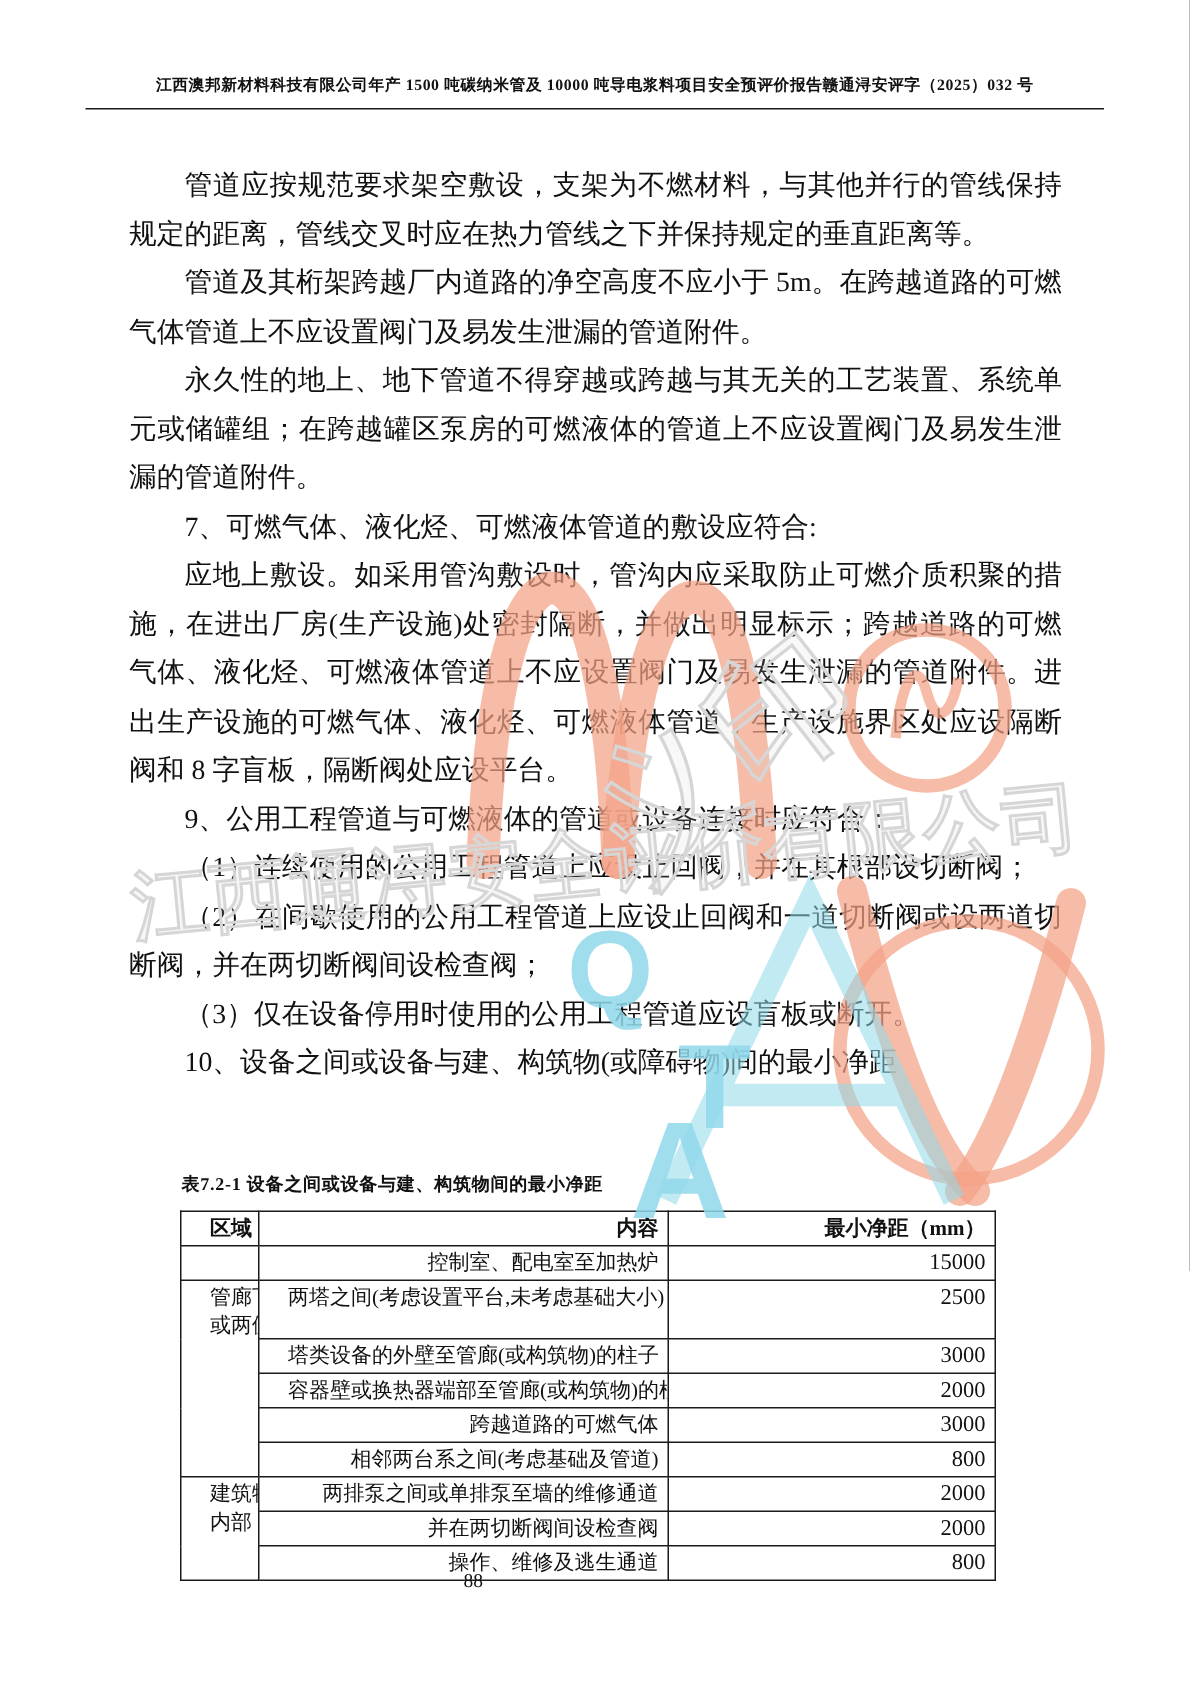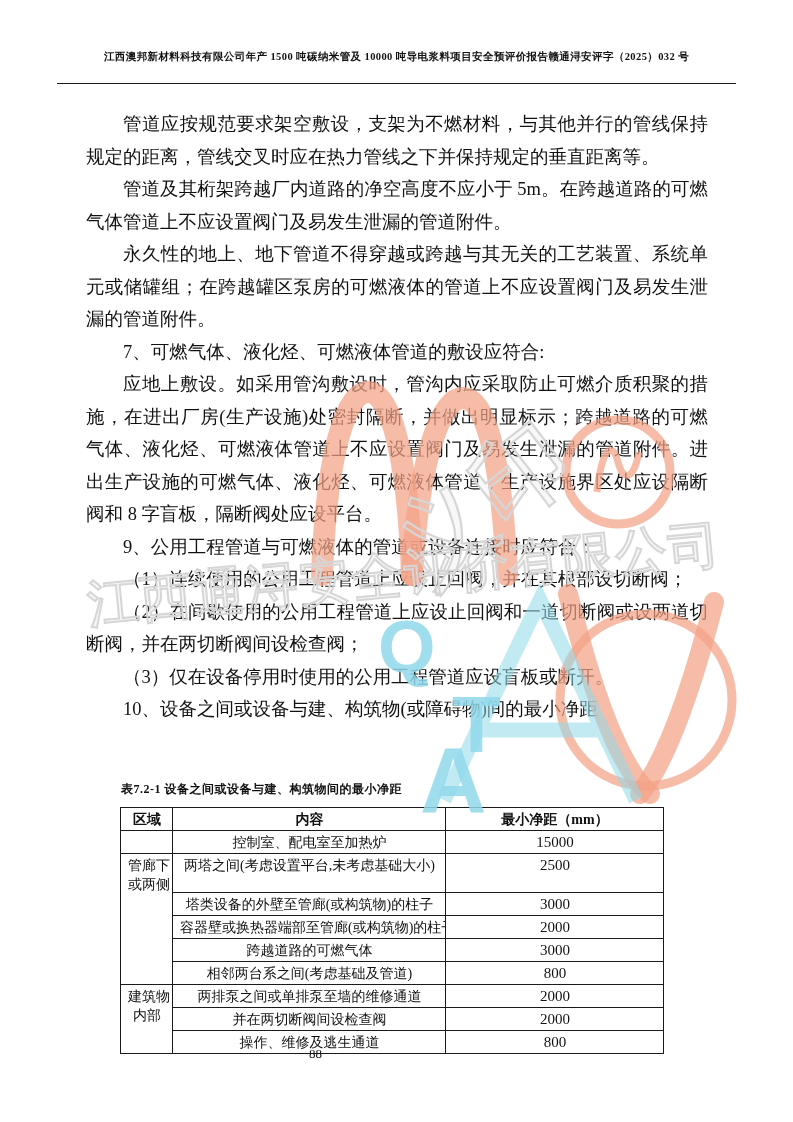--- a/index.html
+++ b/index.html
@@ -16,21 +16,21 @@
     background:#ffffff;
     overflow:hidden;
     font-family:"Liberation Serif","DejaVu Serif",serif;
     color:#111;
   }
   .doc-header{
     position:absolute;left:57px;top:50px;width:679px;
     font-size:10.5px;font-weight:bold;letter-spacing:.4px;
     text-align:center;
     border-bottom:1.5px solid #1a1a1a;
-    padding-bottom:19px;
+    padding-bottom:8px;
     white-space:nowrap;
   }
   .content{
     position:absolute;left:86px;top:108px;width:622px;
     font-size:18.5px;line-height:32.5px;
     text-align:justify;
   }
   .para{text-indent:2em;}
   .table-caption{
     position:absolute;left:121px;top:781px;
@@ -39,22 +39,22 @@
   table.spec{
     position:absolute;left:120px;top:807px;
     border-collapse:collapse;
     table-layout:fixed;
     width:543px;
     font-size:14px;line-height:19px;
   }
   table.spec th,table.spec td{
     border:1.4px solid #1a1a1a;
     vertical-align:top;
-    padding:2px 6px 1px 7px;
-    text-align:center;
+    padding:2px 6px 1px 19px;
+    text-align:right;
     font-weight:normal;
     overflow:hidden;
     white-space:nowrap;
   }
   table.spec th{font-weight:bold;height:23px;}
   table.spec td{height:23px;}
   table.spec tr.tall td{height:39px;}
   col.c-zone{width:52px;}
   col.c-content{width:273px;}
   col.c-value{width:218px;}

